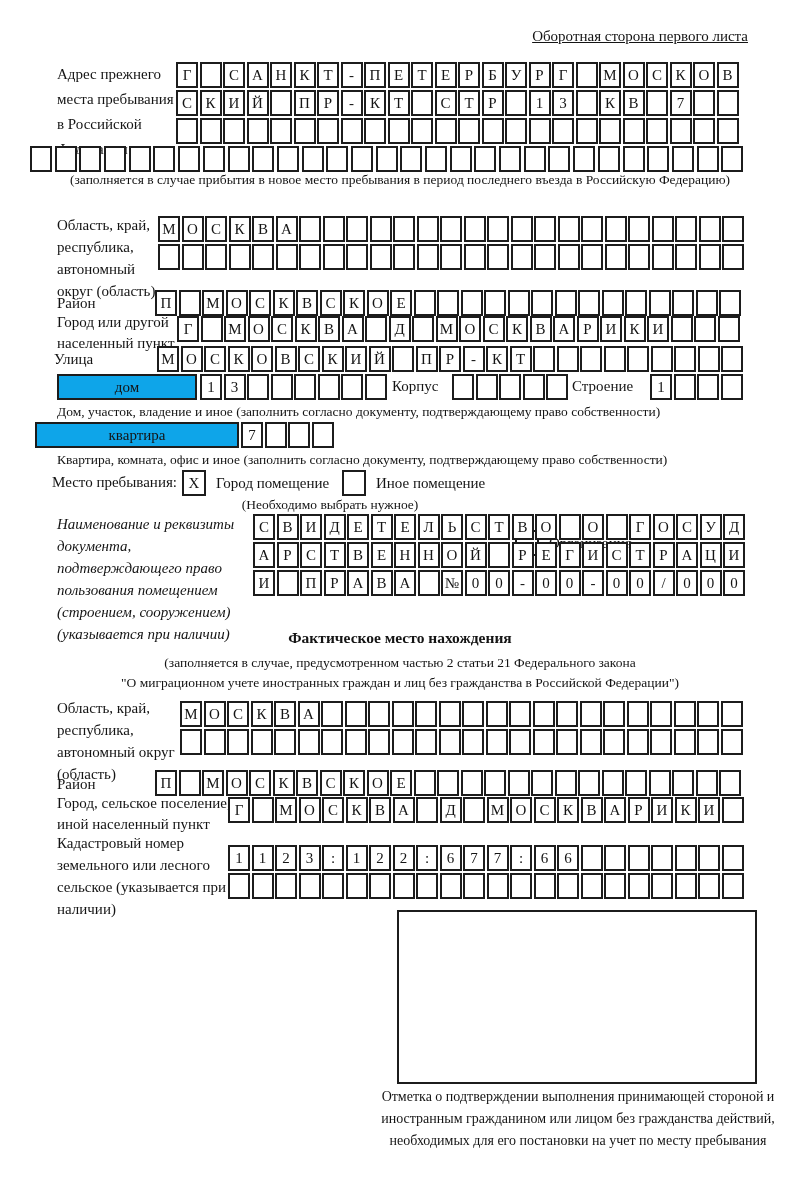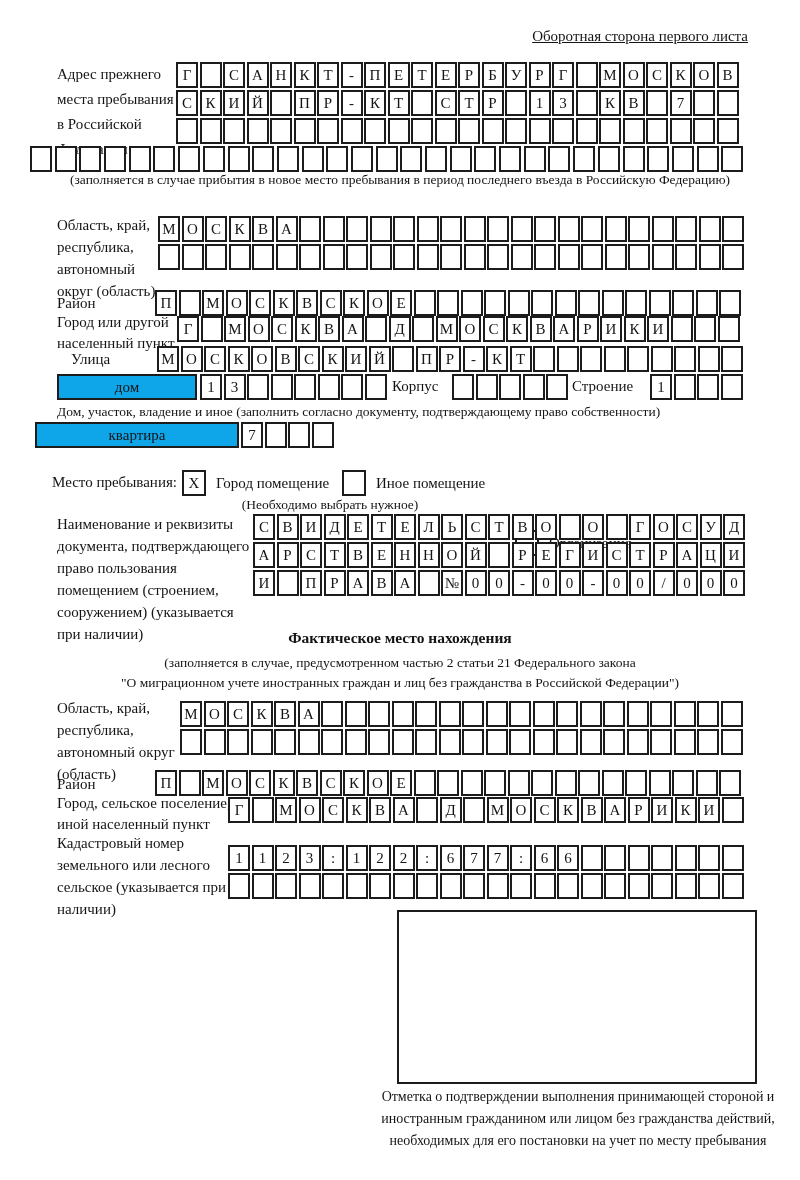--- a/index.html
+++ b/index.html
@@ -256,21 +256,21 @@
       <span class="cell">А</span>
       <span class="cell">Р</span>
       <span class="cell">И</span>
       <span class="cell">К</span>
       <span class="cell">И</span>
       <span class="cell"></span>
       <span class="cell"></span>
       <span class="cell"></span>
     </div>
 
-  <div class="lbl" style="left:71px;top:348px;text-align:right;">Улица</div>
+  <div class="lbl" style="left:54px;top:348px;text-align:right;">Улица</div>
   <div class="cells" style="left:157px;top:346px;">
       <span class="cell">М</span>
       <span class="cell">О</span>
       <span class="cell">С</span>
       <span class="cell">К</span>
       <span class="cell">О</span>
       <span class="cell">В</span>
       <span class="cell">С</span>
       <span class="cell">К</span>
       <span class="cell">И</span>
@@ -320,37 +320,38 @@
     </div>
   <div class="note" style="left:57px;top:402px;">Дом, участок, владение и иное (заполнить согласно документу, подтверждающему право собственности)</div>
 
   <div class="wbox" style="left:35px;top:422px;width:200px;">квартира</div>
   <div class="cells" style="left:241px;top:422px;">
       <span class="cell">7</span>
       <span class="cell"></span>
       <span class="cell"></span>
       <span class="cell"></span>
     </div>
+  <div class="note" style="left:57px;top:450px;">Квартира, комната, офис и иное (заполнить согласно документу, подтверждающему право собственности)</div>
 
   <div class="lbl" style="left:52px;top:471px;">Место пребывания:</div>
   <div class="opt" style="left:182px;top:470px;">
     <span class="chk">X</span>
     <span class="t">Город помещение</span>
   </div>
   <div class="opt" style="left:342px;top:470px;">
     <span class="chk"></span>
     <span class="t">Иное помещение</span>
   </div>
   <div class="opt" style="left:515px;top:490px;margin-top:40px;">
     <span class="chk"></span>
     <span class="t">Организация</span>
   </div>
   <div class="note" style="left:90px;top:495px;width:480px;text-align:center;">(Необходимо выбрать нужное)</div>
 
-  <div class="lbl" style="left:57px;top:513px;width:200px;">Наименование и реквизиты документа, подтверждающего право пользования помещением (строением, сооружением) (указывается при наличии)</div>
+  <div class="lbl" style="left:57px;top:513px;width:200px;font-style:italic;">Наименование и реквизиты документа, подтверждающего право пользования помещением (строением, сооружением) (указывается при наличии)</div>
   <div class="cells" style="left:253px;top:514px;">
       <span class="cell">С</span>
       <span class="cell">В</span>
       <span class="cell">И</span>
       <span class="cell">Д</span>
       <span class="cell">Е</span>
       <span class="cell">Т</span>
       <span class="cell">Е</span>
       <span class="cell">Л</span>
       <span class="cell">Ь</span>

